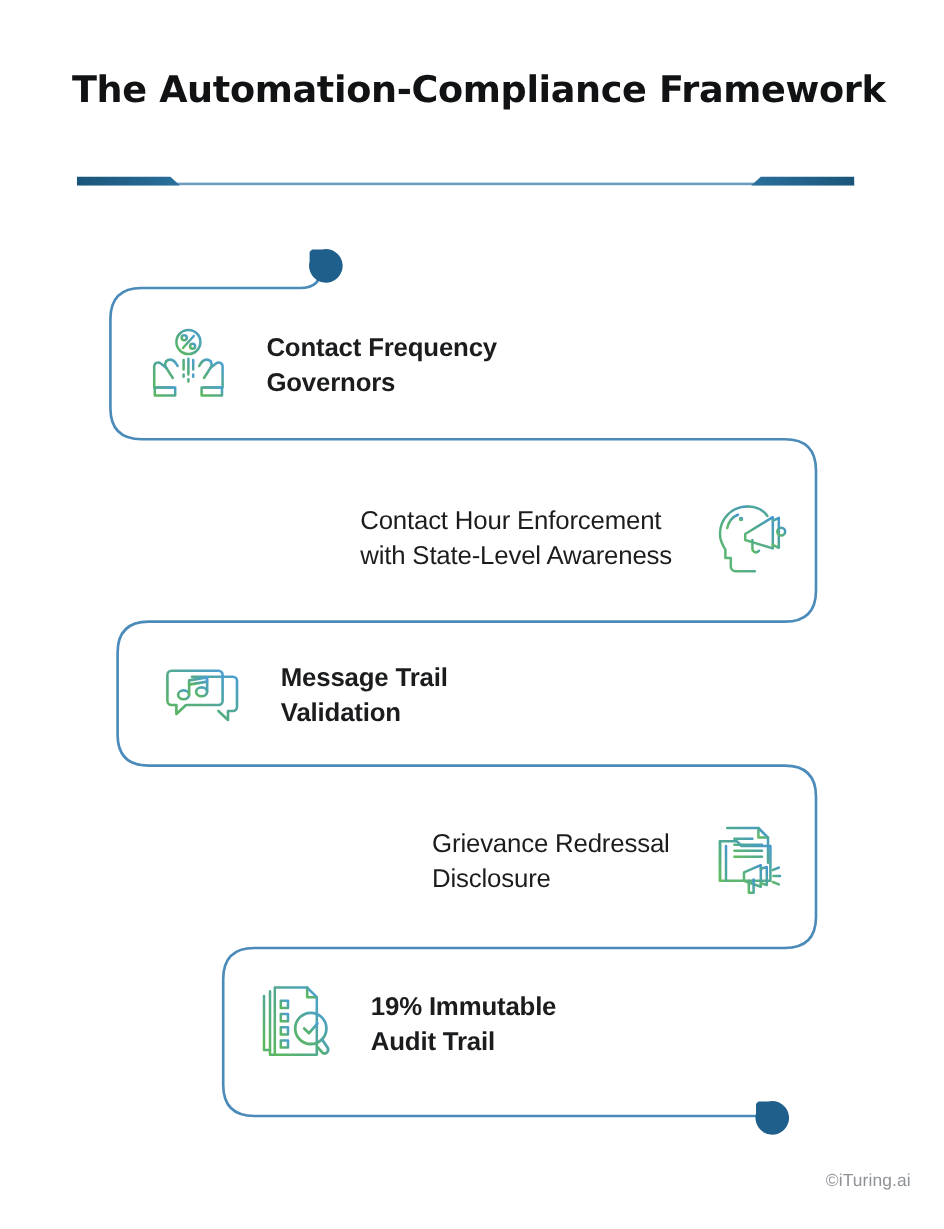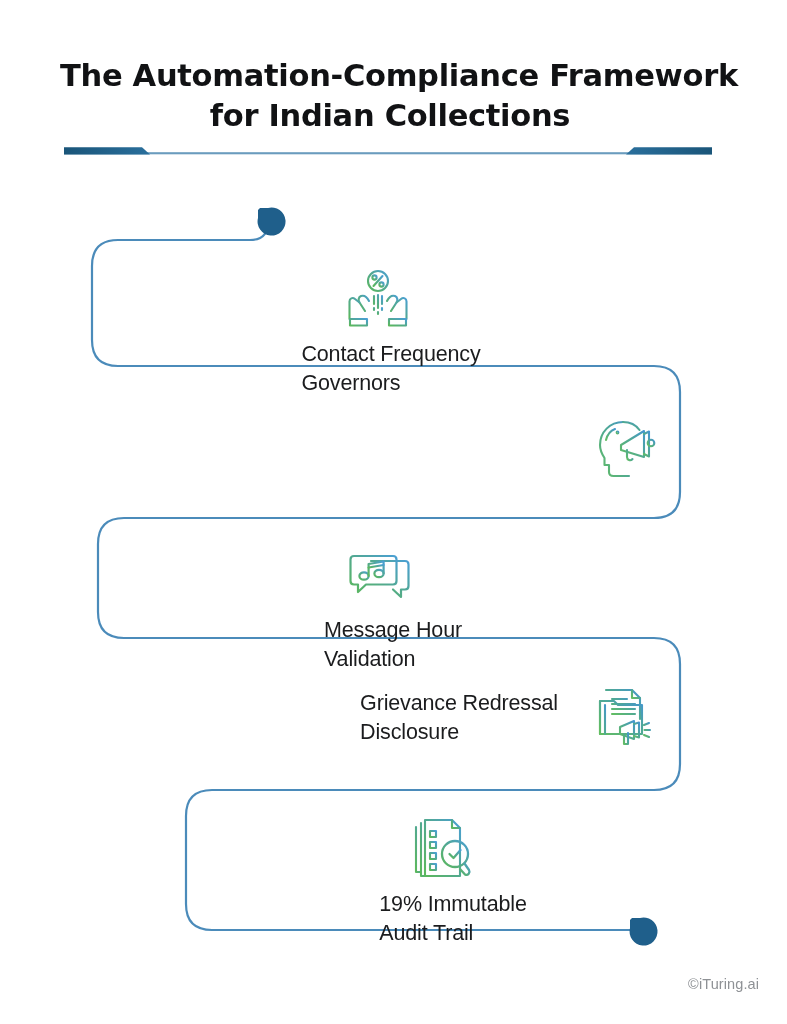--- a/index.html
+++ b/index.html
@@ -79,21 +79,21 @@
 
   .card .card-text {
     font-family: "Liberation Sans", sans-serif;
     font-size: 21.5px;
     line-height: 29px;
     color: #1b1c1e;
     letter-spacing: -0.15px;
     white-space: pre-line;
   }
 
-  .card.left-icon { flex-direction: column; }
+  .card.left-icon { flex-direction: row; font-weight: bold; }
   .card.left-icon .card-text { margin-left: 26px; text-align: left; }
 
   .card.right-icon { flex-direction: row; justify-content: flex-end; }
   .card.right-icon .card-text { margin-right: 24px; text-align: left; }
 
   
   #card-1 { left: 118px; top: 262px; width: 520px; height: 86px; }
   #card-2 { left: 150px; top: 404px; width: 512px; height: 90px; justify-content: flex-end; }
   #card-3 { left: 130px; top: 538px; width: 500px; height: 84px; }
   #card-4 { left: 170px; top: 676px; width: 490px; height: 84px; align-items: center; }
@@ -110,21 +110,20 @@
     letter-spacing: 0.1px;
   }
 </style>
 </head>
 <body>
 
 <div id="canvas">
 
   <div class="title-block">
     <div class="title-line">The Automation-Compliance Framework</div>
-    <div class="title-line">for Indian Collections</div>
   </div>
 
   <svg class="divider" viewBox="0 0 648 16">
     <defs>
       <linearGradient id="divGradL" x1="0" y1="0" x2="1" y2="0">
         <stop offset="0" stop-color="#1a5579"></stop>
         <stop offset="1" stop-color="#2a6f9c"></stop>
       </linearGradient>
       <linearGradient id="divGradR" x1="0" y1="0" x2="1" y2="0">
         <stop offset="0" stop-color="#2a6f9c"></stop>
@@ -206,20 +205,22 @@
         <path d="M46,37 C48,33 51,31 54,32 C56.5,33 57,36 55.5,38.5 L50,47"></path>
         <path d="M55.5,38.5 L60,35 C62.5,33 65.5,34.5 65.5,37.5 L65.5,55 L50,55"></path>
         <rect x="48" y="55" width="17" height="6.5"></rect>
       </svg>
     </div>
     <div class="card-text">Contact Frequency
 Governors</div>
   </div>
 
   <div class="card right-icon" id="card-2">
+    <div class="card-text">Contact Hour Enforcement
+with State-Level Awareness</div>
     <div class="icon-wrap">
       <svg width="74" height="74" viewBox="0 0 74 74" fill="none" stroke="url(#ig2)" stroke-width="2.1" stroke-linecap="round" stroke-linejoin="round">
 
         <path d="M37,10 C24,10 14,20 14,33 C14,39 16.5,43 18.5,46 L18.5,53 L23,53 L23,60 C23,62.5 25,64 27.5,64 L43,64"></path>
         <path d="M37,10 C44,10 50,13 53.5,18"></path>
 
         <path d="M20,28 C21.5,22 25,18.5 29,17"></path>
         <circle cx="31.5" cy="20.5" r="1.1" stroke-width="1.6"></circle>
 
         <path d="M35,33 L58,19 L58,45 L35,38 Z"></path>
@@ -241,21 +242,21 @@
         <path d="M28,21 L62,21 C64,21 65.5,22.5 65.5,24.5 L65.5,46 C65.5,48 64,49.5 62,49.5 L58,49.5 L58,57 L50,49.5"></path>
 
         <path d="M11,16 L50,16 C52,16 53.5,17.5 53.5,19.5 L53.5,41 C53.5,43 52,44.5 50,44.5 L23,44.5 L15,52 L15,44.5 L11,44.5 C9,44.5 7.5,43 7.5,41 L7.5,19.5 C7.5,17.5 9,16 11,16 Z"></path>
 
         <ellipse cx="21" cy="36" rx="4.6" ry="3.7"></ellipse>
         <ellipse cx="36" cy="33.5" rx="4.6" ry="3.7"></ellipse>
         <path d="M25.6,36 L25.6,24 L40.6,21.5 L40.6,33.5"></path>
         <path d="M25.6,27.5 L40.6,25"></path>
       </svg>
     </div>
-    <div class="card-text">Message Hour
+    <div class="card-text">Message Trail
 Validation</div>
   </div>
 
   <div class="card right-icon" id="card-4">
     <div class="card-text">Grievance Redressal
 Disclosure</div>
     <div class="icon-wrap">
       <svg width="74" height="74" viewBox="0 0 74 74" fill="none" stroke="url(#ig2)" stroke-width="2.1" stroke-linecap="round" stroke-linejoin="round">
 
         <path d="M22,9 L48,9 L56,17 L56,38"></path>

